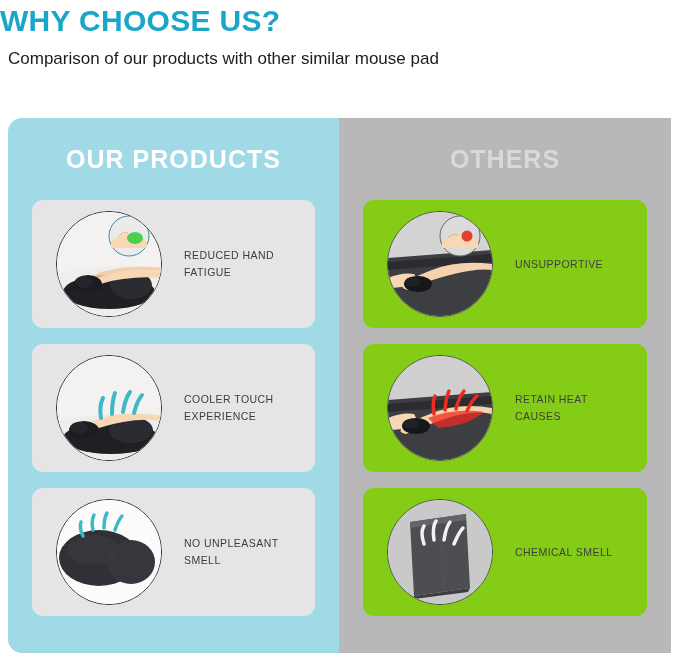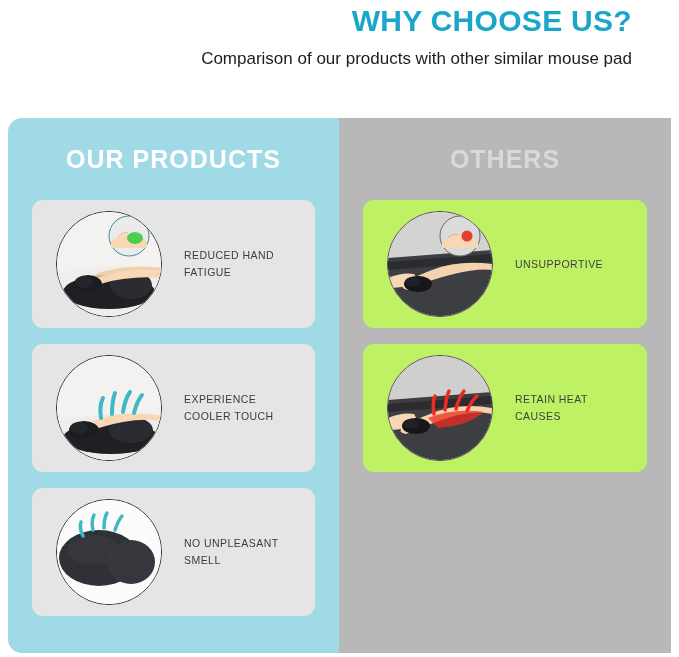--- a/index.html
+++ b/index.html
@@ -1,21 +1,21 @@
 <!DOCTYPE html>
 <html><head>
 <meta charset="utf-8">
 <style>
   html,body{margin:0;padding:0;}
   body{
     width:679px;height:657px;background:#ffffff;
     font-family:"Liberation Sans", sans-serif;
     overflow:hidden;position:relative;
   }
-  .header{width:632px;text-align:right;}
+  .header{width:632px;text-align:left;}
   .title{
     font-size:30px;font-weight:bold;color:#19a6c8;
     letter-spacing:.3px;padding-top:4px;line-height:34px;
   }
   .subtitle{
     font-size:17px;color:#1c1c1c;line-height:22px;
     padding-top:10px;letter-spacing:0px;padding-left:8px;
   }
   .compare{
     position:absolute;left:8px;top:118px;
@@ -30,21 +30,21 @@
     font-size:25px;font-weight:bold;letter-spacing:1px;
   }
   .col-ours .col-head{color:#ffffff;}
   .col-others .col-head{color:#d9d9d9;}
   .cards{padding:0 24px;display:flex;flex-direction:column;gap:16px;}
   .card{
     height:128px;border-radius:11px;display:flex;align-items:center;
     box-sizing:border-box;padding:0 10px;
   }
   .card-ours{background:#e5e5e5;}
-  .card-others{background:#bef264;justify-content:flex-end;}
+  .card-others{background:#84cc16;justify-content:flex-end;}
   .thumb{
     width:104px;height:104px;flex:0 0 104px;border-radius:50%;
     border:1px solid #2b2b2b;overflow:hidden;background:#f2f2f2;
     margin-left:14px;
   }
   .card-others .thumb{border:1px solid #4a4a4a;background:#c9c9c9;}
   .thumb svg{display:block;width:104px;height:104px;}
   .caption{
     flex:1;padding-left:22px;padding-right:6px;
     font-size:10.5px;color:#3c3c3c;letter-spacing:.45px;line-height:17px;
@@ -97,22 +97,22 @@
             <ellipse cx="22" cy="72" rx="9" ry="6" fill="#24252a"></ellipse>
             <g stroke="#3fb8c6" stroke-width="4" fill="none" stroke-linecap="round">
               <path d="M44 62 q-2 -12 2 -20"></path>
               <path d="M55 58 q0 -13 3 -21"></path>
               <path d="M66 56 q2 -13 7 -20"></path>
               <path d="M77 57 q3 -12 8 -18"></path>
             </g>
           </svg>
         </div>
         <div class="caption">
+          <div>COOLER TOUCH</div>
           <div>EXPERIENCE</div>
-          <div>COOLER TOUCH</div>
         </div>
       </div>
 
       <div class="card card-ours">
         <div class="thumb">
           <svg viewBox="0 0 104 104">
             <rect x="0" y="0" width="104" height="104" fill="#fbfbfb"></rect>
             <ellipse cx="42" cy="58" rx="40" ry="28" fill="#2f3136"></ellipse>
             <ellipse cx="74" cy="62" rx="24" ry="22" fill="#35373c"></ellipse>
             <ellipse cx="36" cy="50" rx="26" ry="15" fill="#3a3c41" opacity="0.55"></ellipse>
@@ -170,17 +170,35 @@
               <path d="M68 53 q3 -12 8 -18"></path>
               <path d="M79 55 q5 -11 10 -15"></path>
             </g>
           </svg>
         </div>
         <div class="caption">
           <div>RETAIN HEAT CAUSES</div>
         </div>
       </div>
 
+      <div class="card card-others">
+        <div class="thumb">
+          <svg viewBox="0 0 104 104">
+            <rect x="0" y="0" width="104" height="104" fill="#c9c9c9"></rect>
+            <path d="M22 22 L78 14 L82 88 L26 96 Z" fill="#4c4e52"></path>
+            <path d="M22 22 L78 14 L78 20 L22 28 Z" fill="#63656a"></path>
+            <path d="M26 96 L82 88 L80 92 L26 99 Z" fill="#3b3d41"></path>
+            <path d="M52 18 L56 88" stroke="#5a5c60" stroke-width="1" opacity="0.5"></path>
+            <g stroke="#f2f2f2" stroke-width="3.5" fill="none" stroke-linecap="round">
+              <path d="M36 44 q-4 -12 0 -18"></path>
+              <path d="M46 40 q-2 -13 2 -19"></path>
+              <path d="M56 40 q2 -13 6 -18"></path>
+              <path d="M66 44 q5 -12 9 -16"></path>
+            </g>
+          </svg>
+        </div>
+        <div class="caption">CHEMICAL SMELL</div>
+      </div>
 
     </div>
   </div>
 
 </div>
 
 </body></html>

